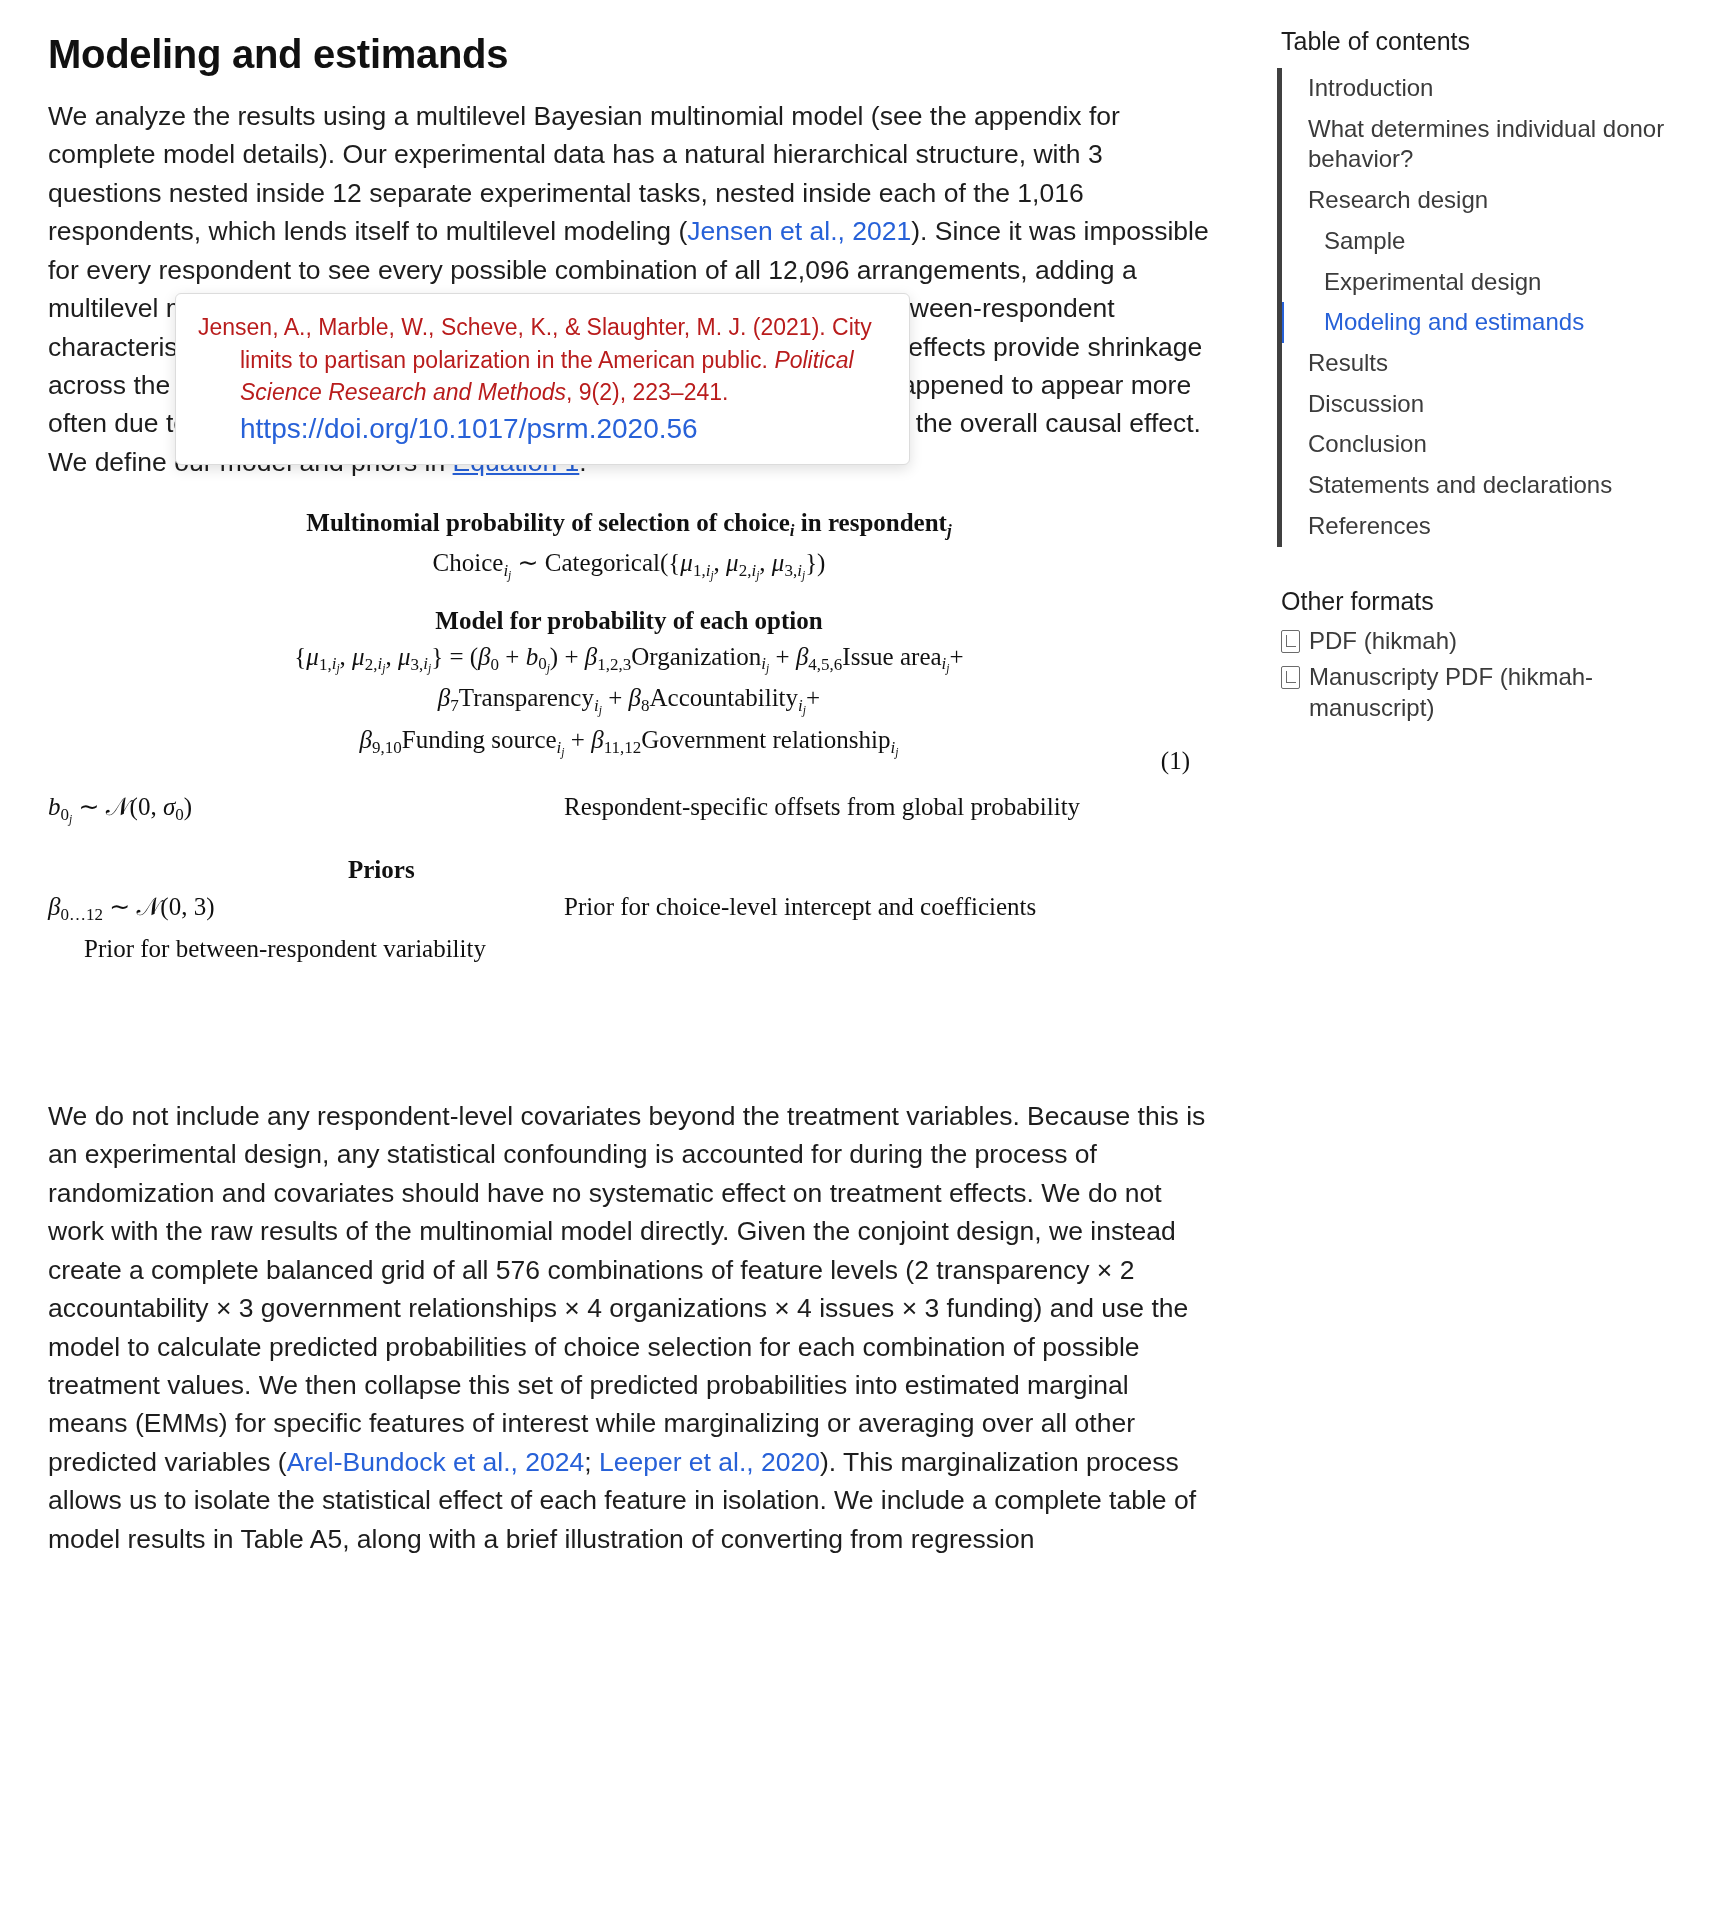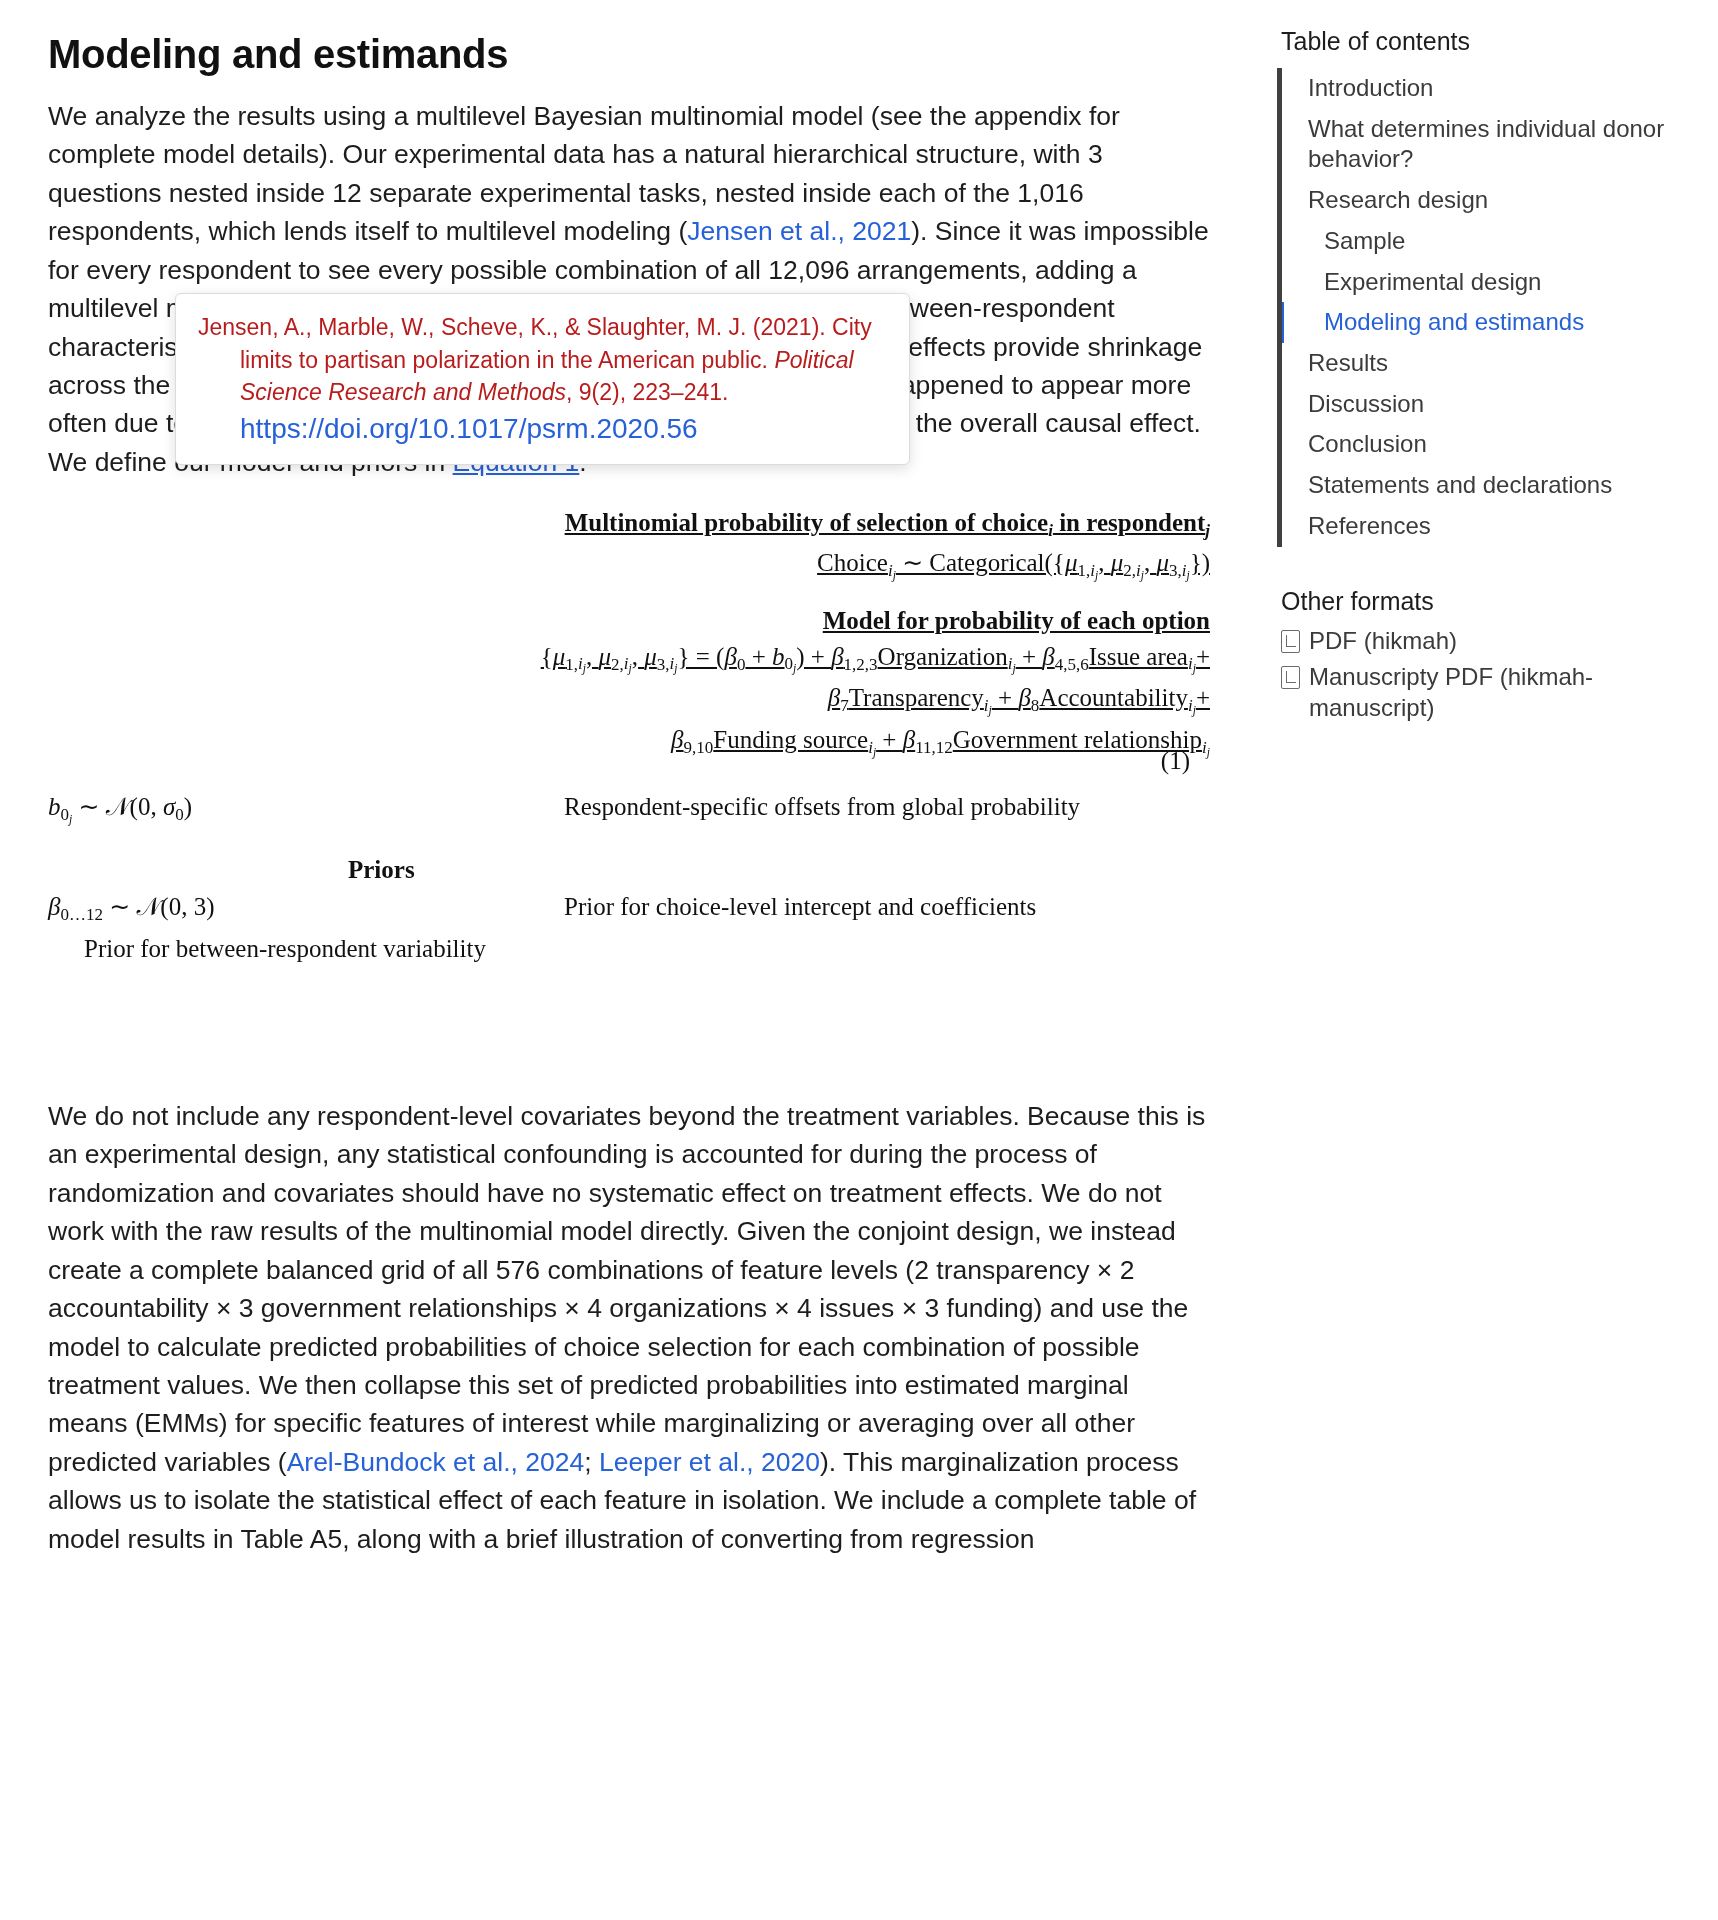--- a/index.html
+++ b/index.html
@@ -80,21 +80,21 @@
     text-decoration: none;
     padding-left: 42px;
   }
   
   .equation-block {
     position: relative;
     margin: 28px 0 40px 0;
     font-family: "Liberation Serif", serif;
     color: #111;
   }
-  .eq-row { text-align: right; text-decoration: underline; }
+  .eq-row { text-align: center; }
   .eq-heading {
     font-weight: bold;
     font-size: 25px;
     margin: 6px 0 4px 0;
     font-family: "Liberation Serif", serif;
   }
   .eq-line {
     font-size: 25px;
     line-height: 1.45;
     margin: 2px 0;

